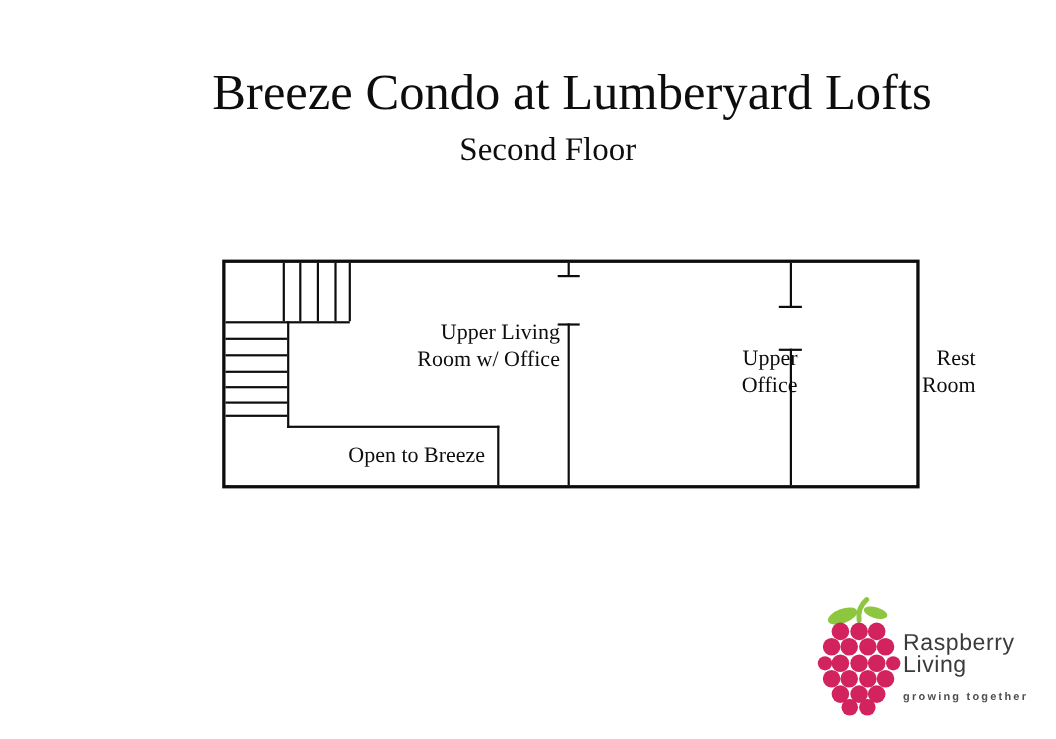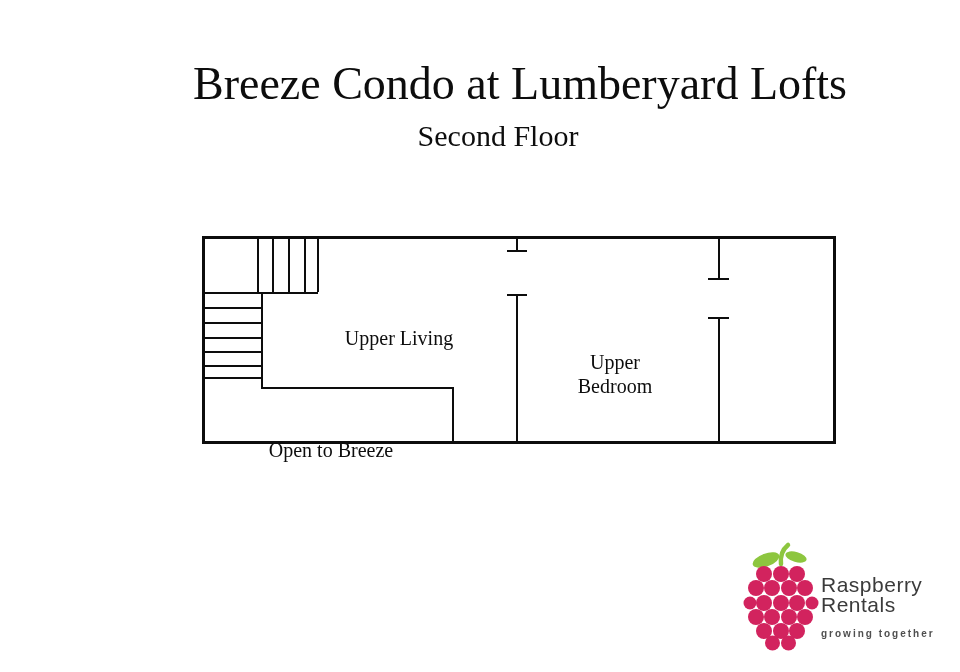--- a/index.html
+++ b/index.html
@@ -18,22 +18,22 @@
     padding-left:36px;text-align:center;font-size:30px;line-height:1;
     font-weight:400;
   }
   
   .plan{
     position:absolute;left:202px;top:236px;width:634px;height:208px;
     border:3px solid #0d0d0d;box-sizing:border-box;
   }
   .w{position:absolute;background:#0d0d0d;}
   .room-label{
-    position:absolute;width:220px;text-align:center;
-    font-size:20px;line-height:24px;white-space:nowrap;margin-top:36px;
+    position:absolute;width:220px;text-align:right;
+    font-size:20px;line-height:24px;white-space:nowrap;
   }
   .room-label span{display:block;}
   .lbl-upper{left:84px;top:51px;line-height:25px;}
   .lbl-master{left:300px;top:75px;}
   .lbl-rest{left:462px;top:75px;}
   .lbl-open{left:16px;top:163px;}
   
   .logo-icon{position:absolute;left:740px;top:540px;}
   .logo-text{
     position:absolute;left:821px;top:575px;
@@ -82,24 +82,29 @@
     <i class="w" style="left:311px;top:55px;width:2px;height:147px;"></i>
 
     <i class="w" style="left:513px;top:0;width:2px;height:40px;"></i>
     <i class="w" style="left:503px;top:39px;width:21px;height:2px;"></i>
 
     <i class="w" style="left:503px;top:78px;width:21px;height:2px;"></i>
     <i class="w" style="left:513px;top:78px;width:2px;height:124px;"></i>
 
     <div class="room-label lbl-upper">
       <span>Upper Living</span>
+      <span>Room w/ Office</span>
     </div>
     <div class="room-label lbl-master">
       <span>Upper</span>
-      <span>Bedroom</span>
+      <span>Office</span>
+    </div>
+    <div class="room-label lbl-rest">
+      <span>Rest</span>
+      <span>Room</span>
     </div>
     <div class="room-label lbl-open">
       <span>Open to Breeze</span>
     </div>
   </div>
 
   <svg class="logo-icon" width="85" height="115" viewBox="0 0 85 115" xmlns="http://www.w3.org/2000/svg">
 
     <g stroke="#8dc63f">
       <path d="M41,24 C40,16 42,10 48,5" fill="none" stroke-width="4.5" stroke-linecap="round"></path>
@@ -130,17 +135,17 @@
       <circle cx="24" cy="91" r="8"></circle>
         <circle cx="41" cy="91" r="8"></circle>
         <circle cx="57" cy="91" r="8"></circle>
       <circle cx="32.5" cy="103" r="7.5"></circle>
         <circle cx="48.5" cy="103" r="7.5"></circle>
     </g>
   </svg>
 
   <div class="logo-text">
     <div class="logo-name">Raspberry</div>
-    <div class="logo-name">Rentals</div>
+    <div class="logo-name">Living</div>
     <div class="logo-tagline">growing together</div>
   </div>
 
 </div>
 
 </body></html>

